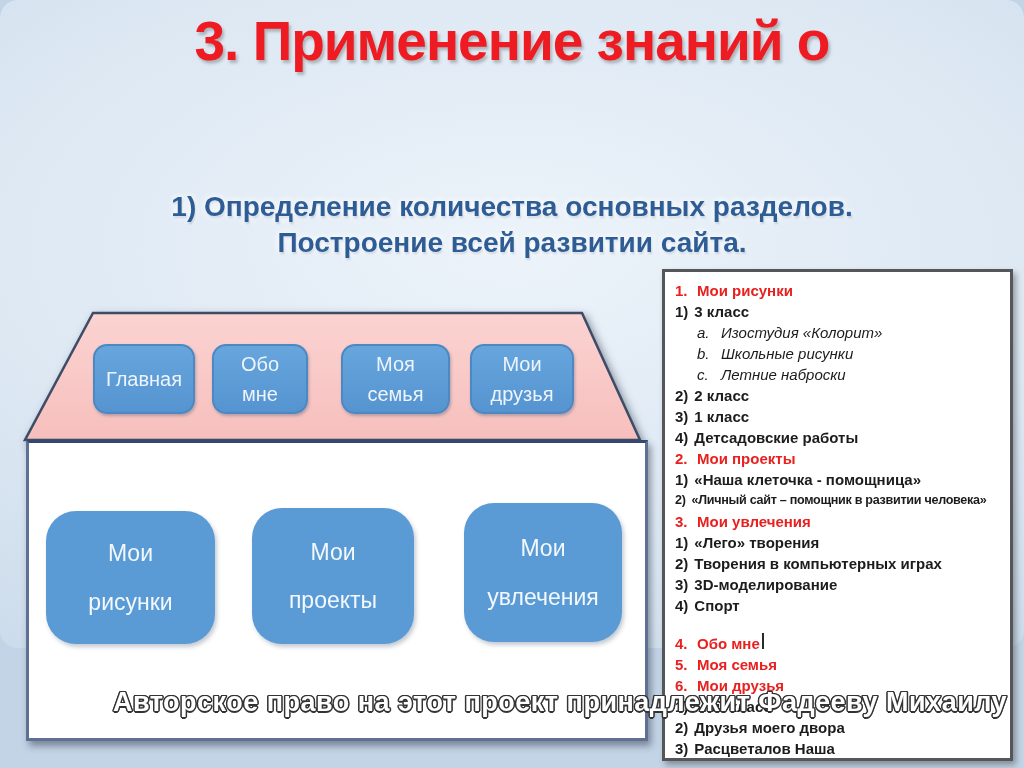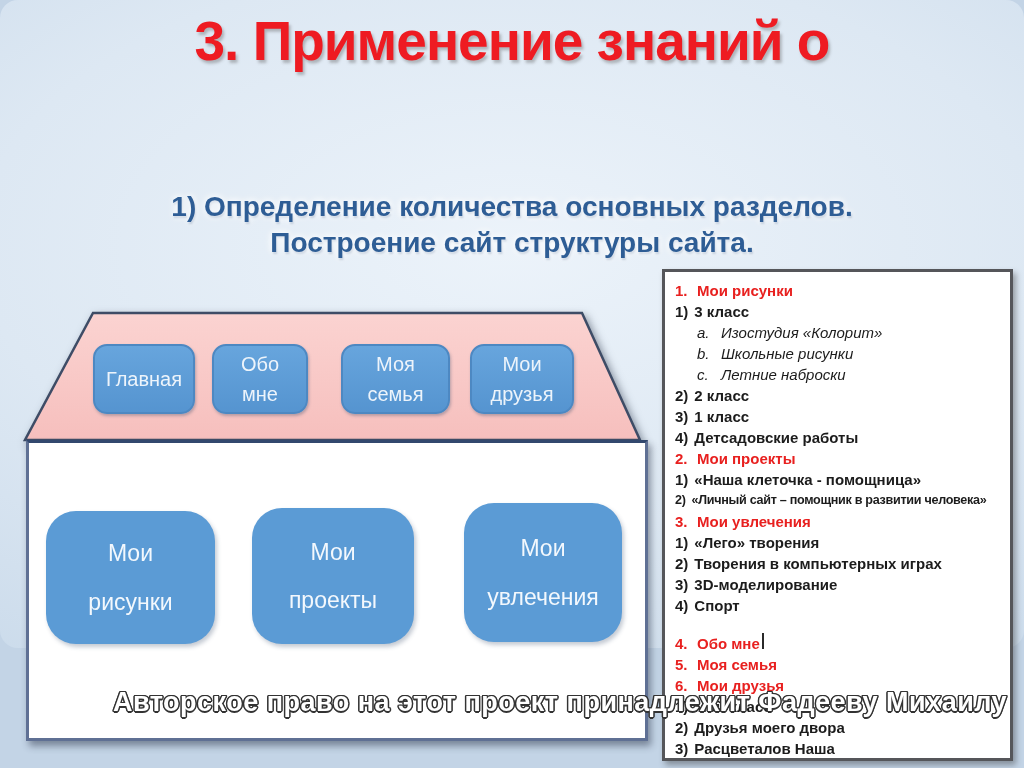--- a/index.html
+++ b/index.html
@@ -104,21 +104,21 @@
 <body>
 
 <div class="slide">
 
   <div class="title">
     <div>3. Применение знаний о</div>
   </div>
 
   <div class="subtitle">
     <div>1) Определение количества основных разделов.</div>
-    <div>Построение сайт структуры сайта.</div>
+    <div>Построение всей развитии сайта.</div>
   </div>
 
   <svg class="roof-svg" width="640" height="135" viewBox="0 0 640 135">
     <defs>
       <linearGradient id="roofg" x1="0" y1="0" x2="0" y2="1">
         <stop offset="0" stop-color="#fbd3d1"></stop>
         <stop offset="1" stop-color="#f6bfbd"></stop>
       </linearGradient>
     </defs>
     <polygon points="70,4 559,4 617,131 2,131" fill="url(#roofg)" stroke="#3e4c66" stroke-width="2.5"></polygon>

